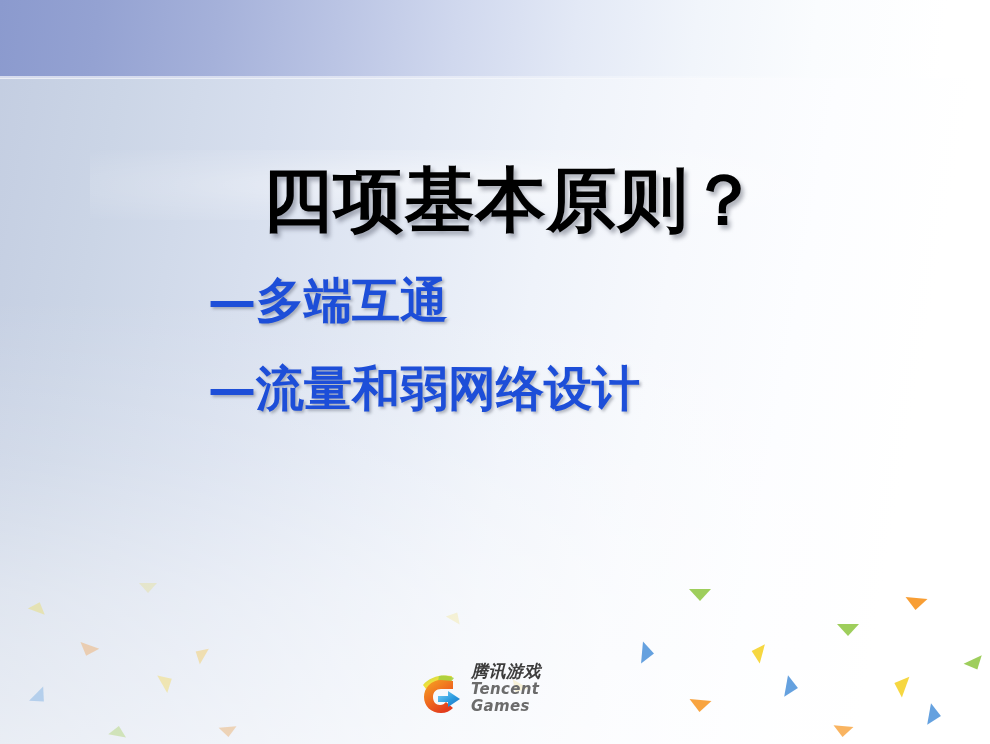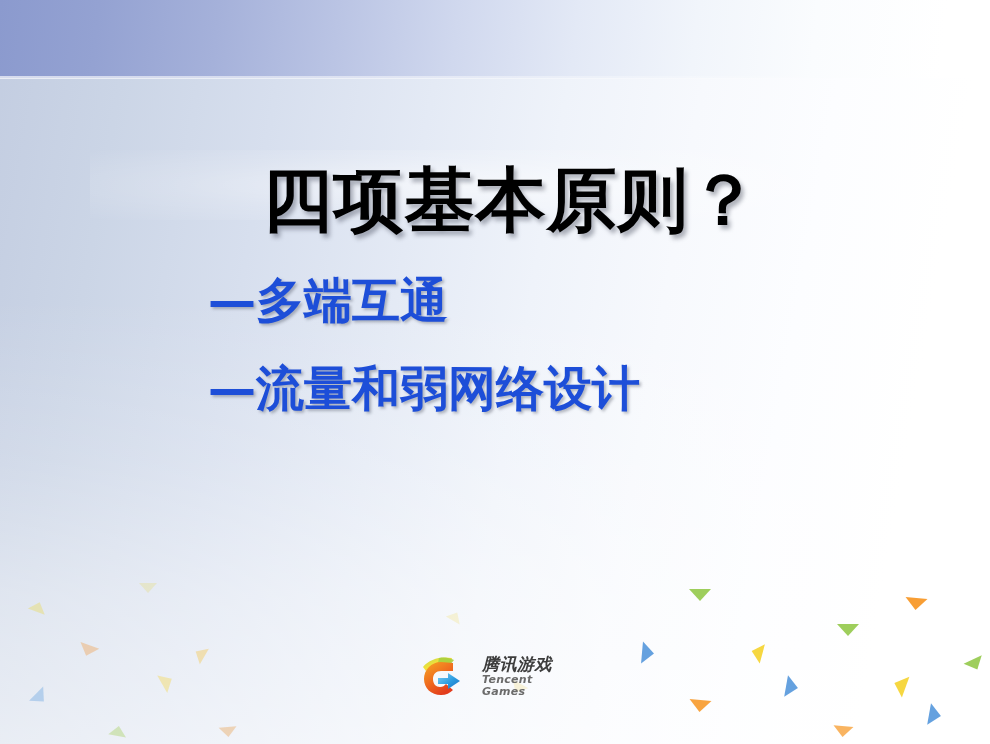--- a/index.html
+++ b/index.html
@@ -125,26 +125,26 @@
     margin-bottom: 40px;
     white-space: nowrap;
     text-shadow: 2px 2px 3px rgba(70,76,92,0.38);
   }
   .bullet:last-child { margin-bottom: 0; }
 
   
   .logo {
     position: absolute;
     left: 419px;
-    top: 654px;
+    top: 670px;
     width: 152px;
     height: 44px;
     display: flex;
-    align-items: flex-start;
-    gap: 19px;
+    align-items: flex-end;
+    gap: 8px;
   }
   .logo-mark {
     position: relative;
     width: 44px;
     height: 42px;
     flex: 0 0 44px;
   }
   .logo-text {
     display: flex;
     flex-direction: column;
@@ -153,21 +153,21 @@
   }
   .logo-cn {
     font-size: 17px;
     font-weight: bold;
     color: #3d3d3d;
     line-height: 1.05;
     letter-spacing: 0.5px;
     font-style: italic;
   }
   .logo-en {
-    font-size: 11px;
+    font-size: 15px;
     font-weight: bold;
     color: #6b6b6b;
     line-height: 1.1;
     letter-spacing: 0.3px;
     font-style: italic;
   }
 </style>
 </head>
 <body>
 

